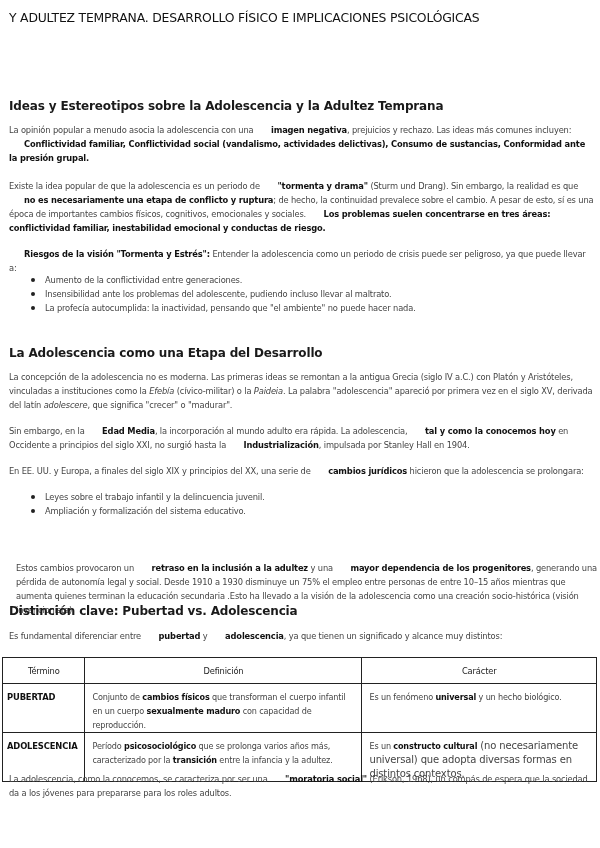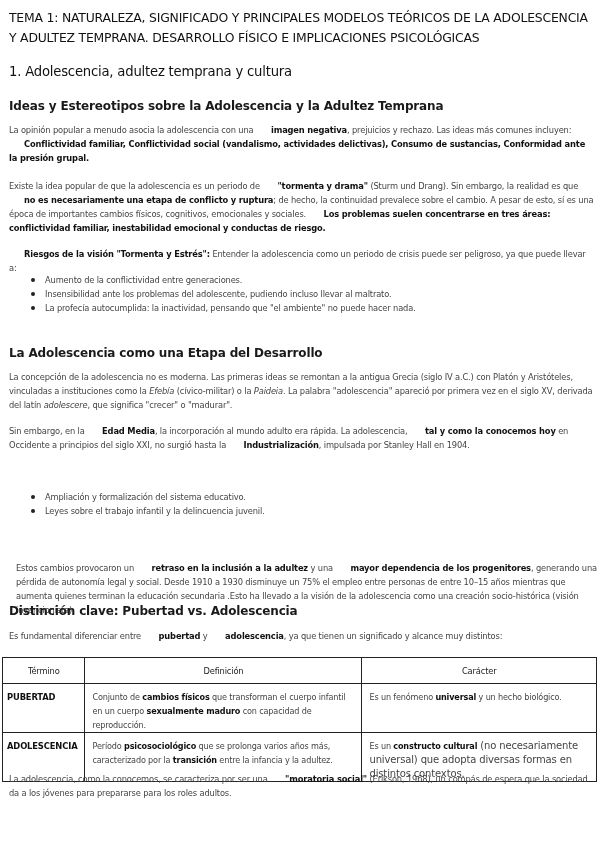--- a/index.html
+++ b/index.html
@@ -40,25 +40,23 @@
   table.tbl td.term { font-weight: bold; color: #111; padding-left: 4px; font-size: 8.4px; }
   table.tbl b { color: #111; }
   .small { font-size: 10px; }
 </style>
 </head>
 <body>
 
 <div class="page">
 
   <div class="abs title">
-    <div>TEMA 1: NATURALEZA, SIGNIFICADO Y PRINCIPALES MODELOS TEÓRICOS DE LA ADOLESCENCIA</div>
     <div>Y ADULTEZ TEMPRANA. DESARROLLO FÍSICO E IMPLICACIONES PSICOLÓGICAS</div>
   </div>
 
-  <div class="abs h2">1. Adolescencia, adultez temprana y cultura</div>
 
   <div class="abs h3" style="left:9px; top:99px;">Ideas y Estereotipos sobre la Adolescencia y la Adultez Temprana</div>
 
   <div class="abs p" style="top:123px;">
     <span>La opinión popular a menudo asocia la adolescencia con una </span><b>imagen negativa</b><span>, prejuicios y rechazo. Las ideas más comunes incluyen: </span><b>Conflictividad familiar, Conflictividad social (vandalismo, actividades delictivas), Consumo de sustancias, Conformidad ante la presión grupal.</b>
   </div>
 
   <div class="abs p" style="top:179px;">
     <span>Existe la idea popular de que la adolescencia es un periodo de </span><b>"tormenta y drama"</b><span> (Sturm und Drang). Sin embargo, la realidad es que </span><b>no es necesariamente una etapa de conflicto y ruptura</b><span>; de hecho, la continuidad prevalece sobre el cambio. A pesar de esto, sí es una época de importantes cambios físicos, cognitivos, emocionales y sociales. </span><b>Los problemas suelen concentrarse en tres áreas: conflictividad familiar, inestabilidad emocional y conductas de riesgo.</b>
   </div>
@@ -76,24 +74,27 @@
   <div class="abs h3" style="left:9px; top:346px;">La Adolescencia como una Etapa del Desarrollo</div>
 
   <div class="abs p" style="top:370px;">
     <span>La concepción de la adolescencia no es moderna. Las primeras ideas se remontan a la antigua Grecia (siglo IV a.C.) con Platón y Aristóteles, vinculadas a instituciones como la </span><i>Efebía</i><span> (cívico-militar) o la </span><i>Paideia</i><span>. La palabra "adolescencia" apareció por primera vez en el siglo XV, derivada del latín </span><i>adolescere</i><span>, que significa "crecer" o "madurar".</span>
   </div>
 
   <div class="abs p" style="top:424px;">
     <span>Sin embargo, en la </span><b>Edad Media</b><span>, la incorporación al mundo adulto era rápida. La adolescencia, </span><b>tal y como la conocemos hoy</b><span> en Occidente a principios del siglo XXI, no surgió hasta la </span><b>Industrialización</b><span>, impulsada por Stanley Hall en 1904.</span>
   </div>
 
+  <div class="abs p" style="top:464px;">
+    <span>En EE. UU. y Europa, a finales del siglo XIX y principios del XX, una serie de </span><b>cambios jurídicos</b><span> hicieron que la adolescencia se prolongara:</span>
+  </div>
 
   <ul class="abs bl" style="left:0; top:490px; width:595px;">
+    <li>Leyes sobre el trabajo infantil y la delincuencia juvenil.</li>
     <li>Ampliación y formalización del sistema educativo.</li>
-    <li>Leyes sobre el trabajo infantil y la delincuencia juvenil.</li>
   </ul>
 
   <div class="abs p" style="top:561px;margin-left:7px;">
     <span>Estos cambios provocaron un </span><b>retraso en la inclusión a la adultez</b><span> y una </span><b>mayor dependencia de los progenitores</b><span>, generando una pérdida de autonomía legal y social. Desde 1910 a 1930 disminuye un 75% el empleo entre personas de entre 10–15 años mientras que aumenta quienes terminan la educación secundaria .Esto ha llevado a la visión de la adolescencia como una creación socio-histórica (visión invencionista).</span>
   </div>
 
   <div class="abs h3" style="left:9px; top:604px;">Distinción clave: Pubertad vs. Adolescencia</div>
 
   <div class="abs p" style="top:629px;">
     <span>Es fundamental diferenciar entre </span><b>pubertad</b><span> y </span><b>adolescencia</b><span>, ya que tienen un significado y alcance muy distintos:</span>

